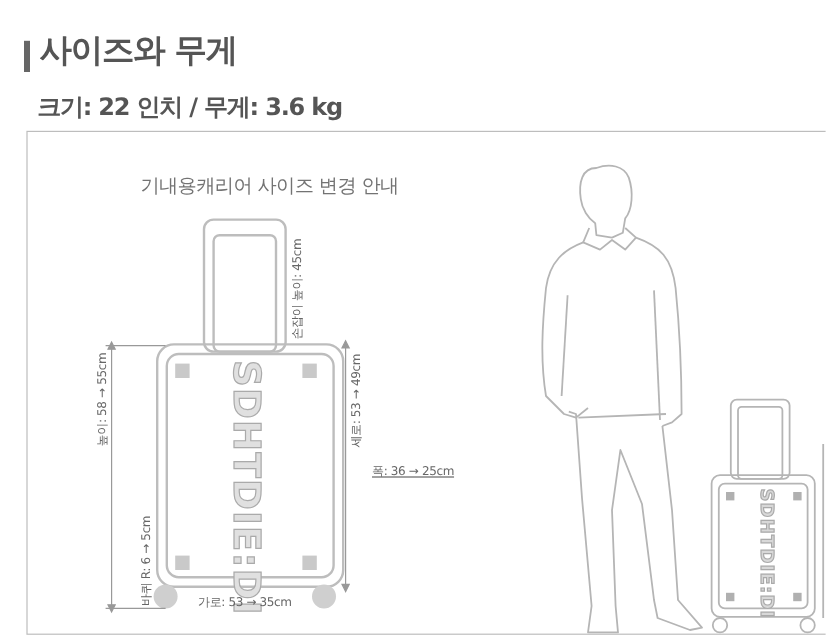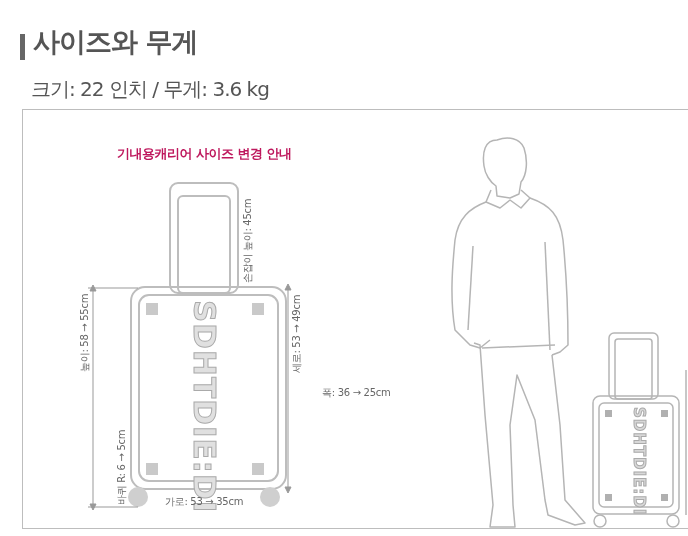--- a/index.html
+++ b/index.html
@@ -2,24 +2,24 @@
 <html><head>
 <meta charset="utf-8">
 <style>
   html, body { margin:0; padding:0; background:#ffffff; }
   body { width:688px; height:536px; position:relative; overflow:hidden;
          font-family:"DejaVu Sans", sans-serif; color:#555; }
   .section-title { position:absolute; left:20px; top:20px; height:40px;
          display:flex; align-items:flex-end; }
   .section-bar { width:5px; height:26px; background:#666; margin-right:8px; }
   .section-title-text { font-size:27px; font-weight:bold; color:#555; letter-spacing:-1px; }
-  .spec-line { position:absolute; left:31px; top:76px; font-size:20px; color:#555; letter-spacing:-1px; }
+  .spec-line { position:absolute; left:31px; top:76px; font-size:20px; color:#555; letter-spacing:-1px;font-weight:bold; }
   .frame { position:absolute; left:22px; top:109px; width:680px; height:420px;
            border:1px solid #bdbdbd; box-sizing:border-box; }
-  .guide-title { position:absolute; left:117px; top:145px; font-size:13px; font-weight:bold; color:#be185d; letter-spacing:-0.5px; }
+  .guide-title { position:absolute; left:117px; top:145px; font-size:16px; font-weight:normal; color:#737373; letter-spacing:-0.5px; }
   svg.illus { position:absolute; left:0; top:0; }
   .vlabel { position:absolute; font-size:10px; color:#666; white-space:nowrap;
             transform-origin:left top; transform:rotate(-90deg); letter-spacing:-0.3px; }
   .hlabel { position:absolute; font-size:10px; color:#666; white-space:nowrap; letter-spacing:-0.3px; }
   .brand-v { position:absolute; white-space:nowrap; font-weight:bold; color:#d0d0d0;
              transform-origin:left top; transform:rotate(90deg);
              -webkit-text-stroke:1px #aaa; letter-spacing:1px; }
 </style>
 </head>
 <body>
@@ -96,13 +96,13 @@
 </svg>
 
 <div class="brand-v" style="left:223px; top:300px; font-size:31px; color:#e0e0e0;">SDHTDIE:DI</div>
 <div class="brand-v" style="left:648px; top:407px; font-size:15px; color:#d8d8d8;">SDHTDIE:DI</div>
 
 <div class="vlabel" style="left:241px; top:283px;">손잡이 높이: 45cm</div>
 <div class="vlabel" style="left:78px; top:372px;">높이: 58 → 55cm</div>
 <div class="vlabel" style="left:115px; top:505px;">바퀴 R: 6 → 5cm</div>
 <div class="vlabel" style="left:290px; top:373px;">세로: 53 → 49cm</div>
 <div class="hlabel" style="left:165px; top:495px;">가로: 53 → 35cm</div>
-<div class="hlabel" style="left:322px; top:386px;">폭: 36 → 25cm</div>
+<div class="hlabel" style="left:310px; top:386px;text-decoration:underline;">폭: 36 → 25cm</div>
 
 </body></html>

